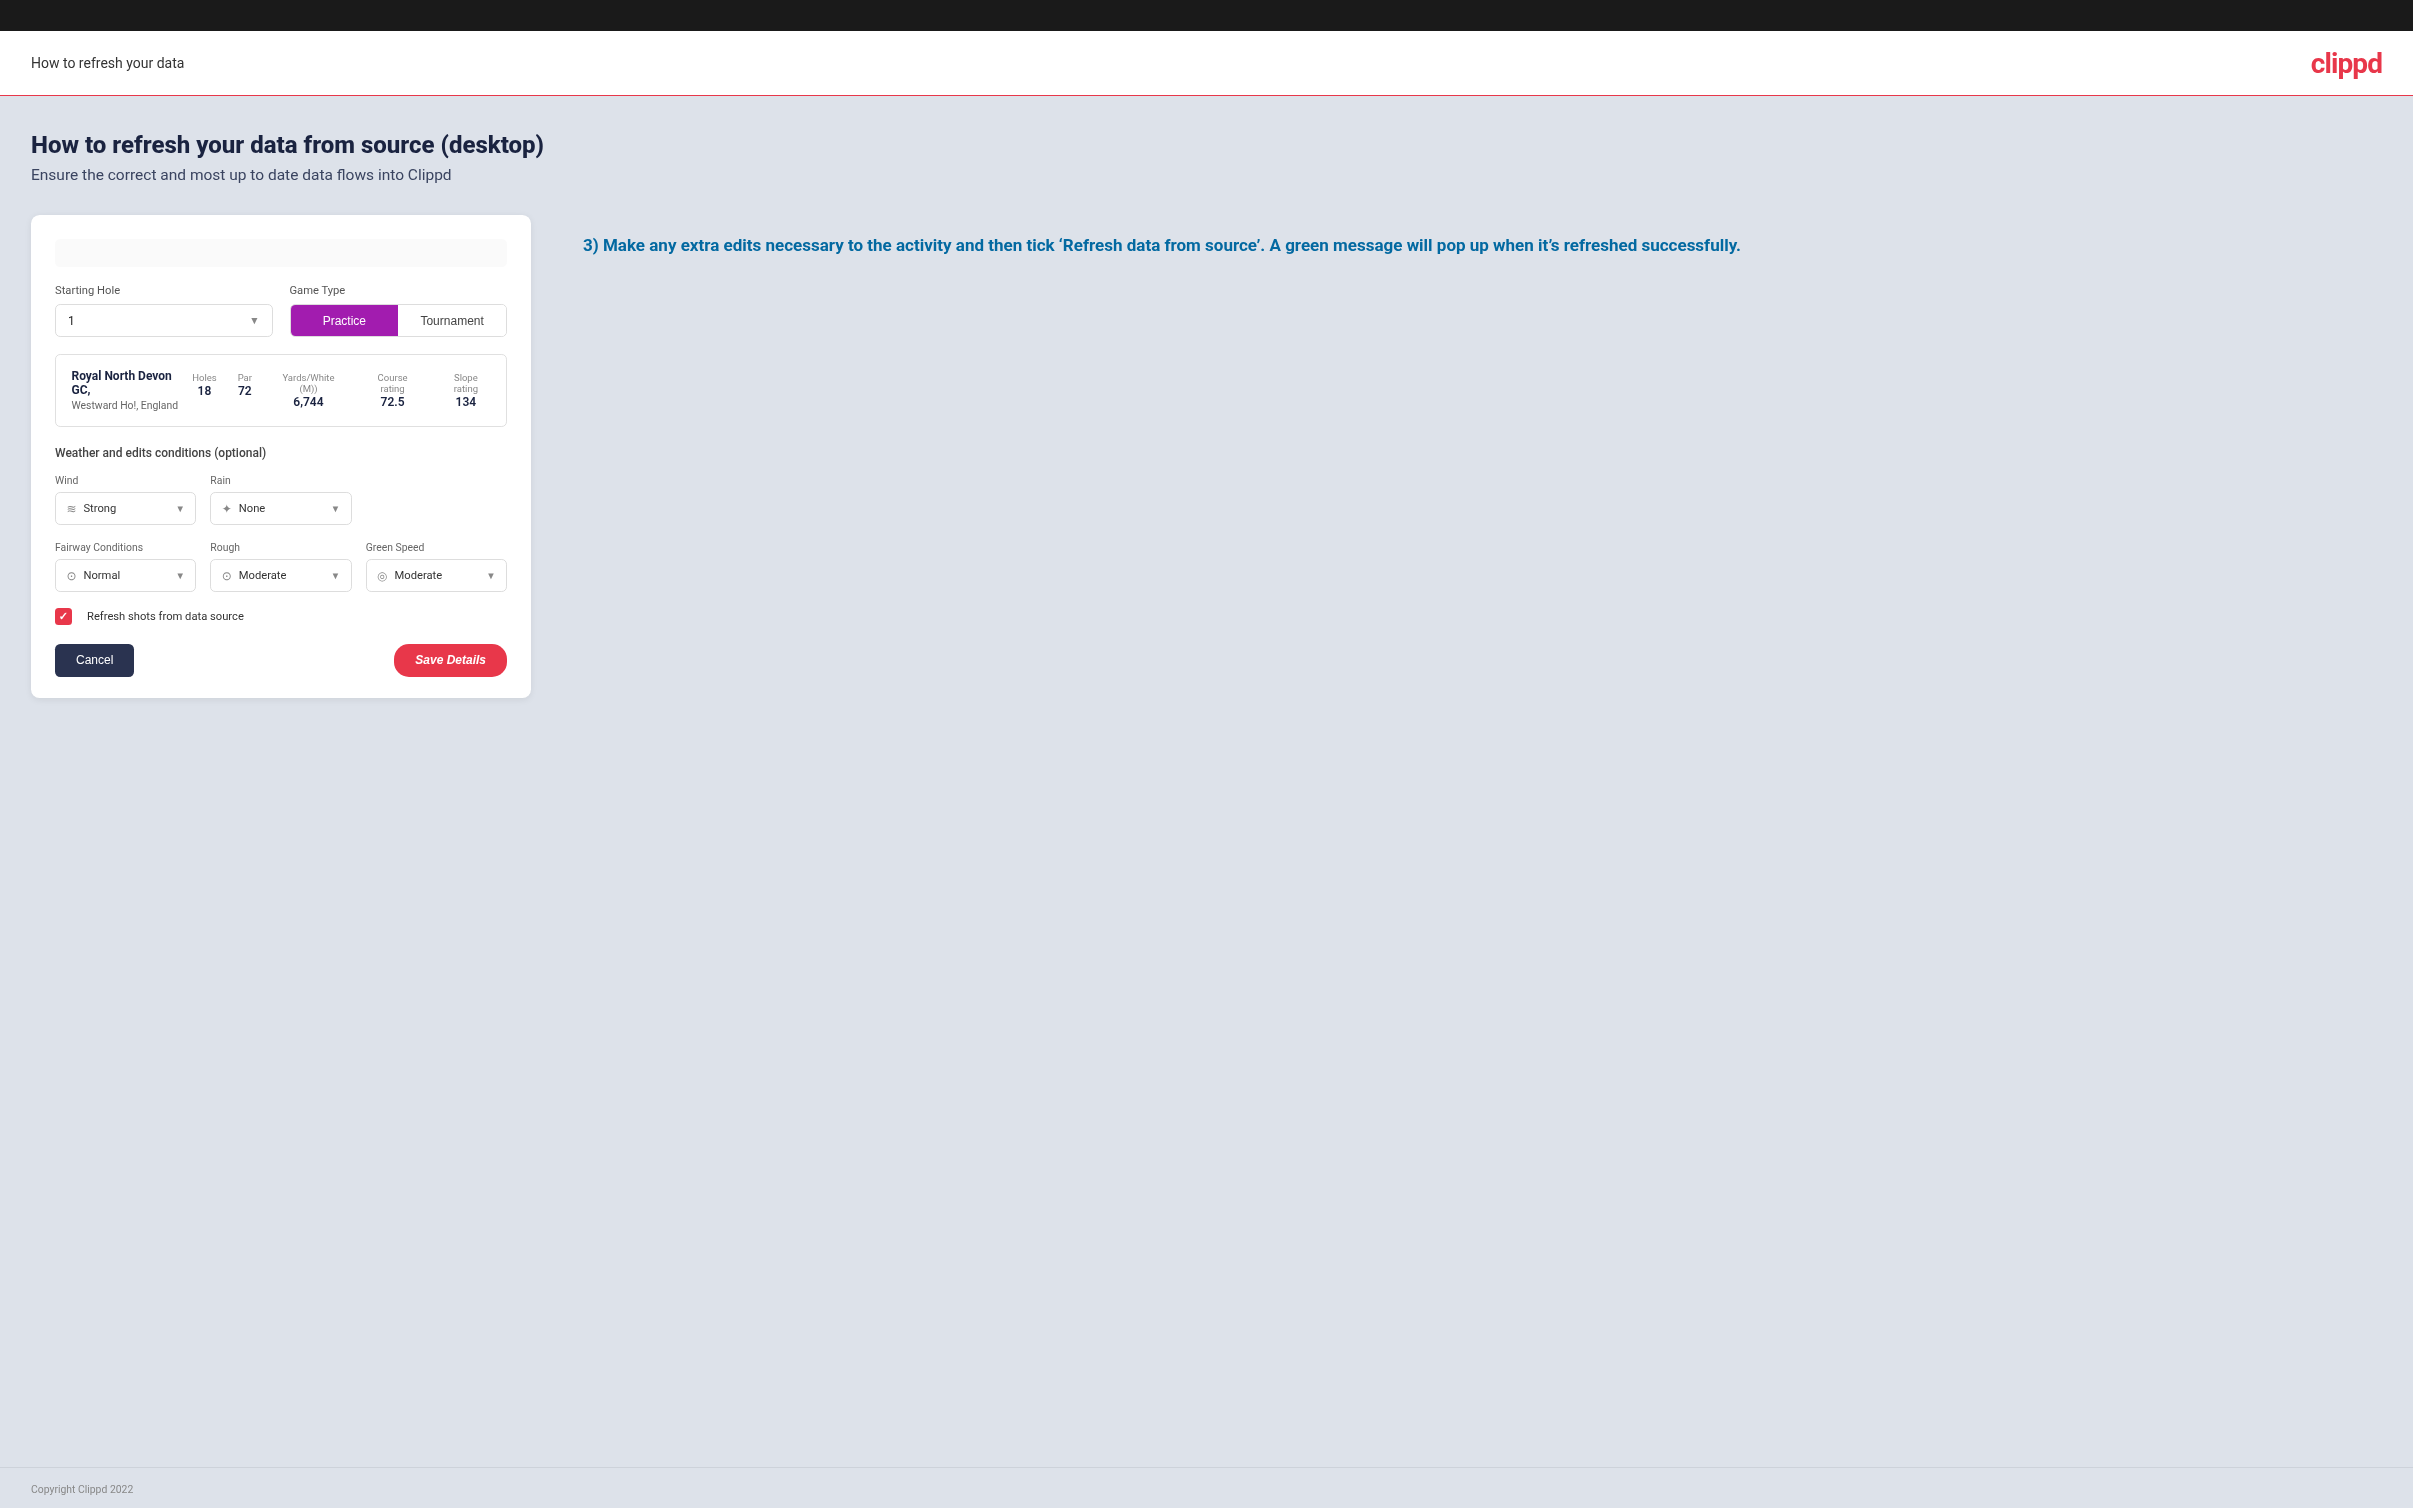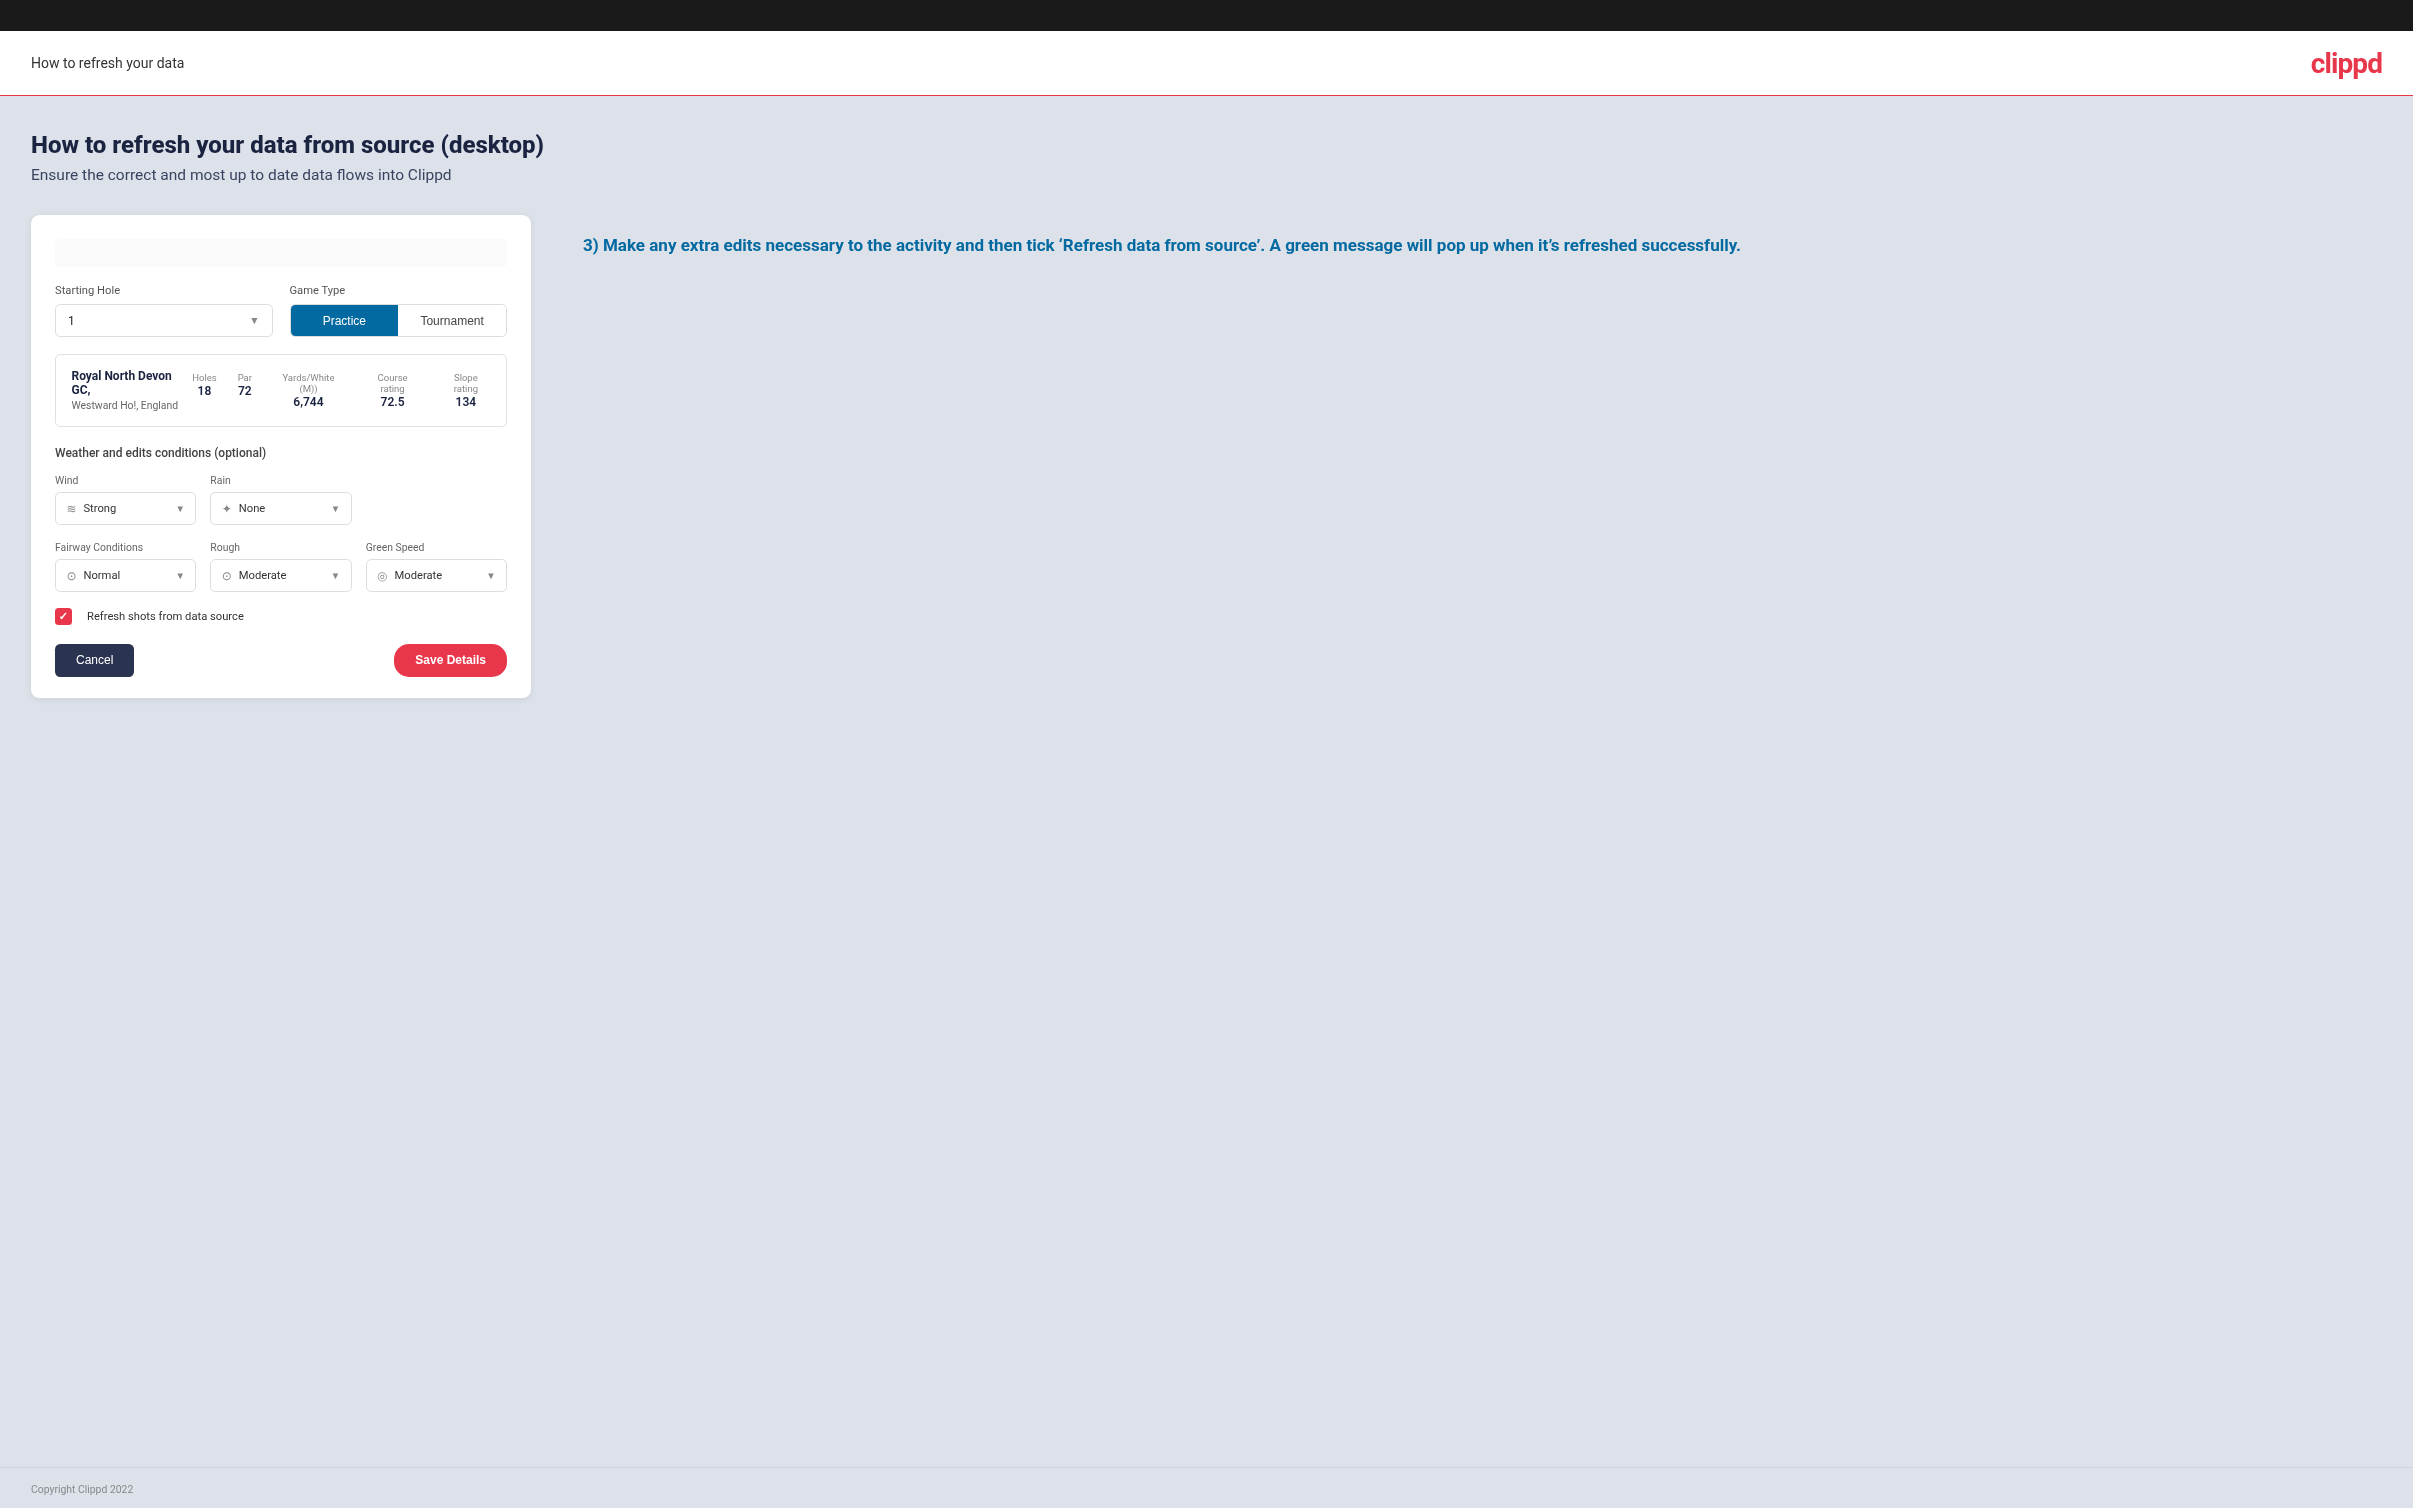--- a/index.html
+++ b/index.html
@@ -113,21 +113,21 @@
     }
     .toggle-btn {
       flex: 1;
       padding: 8.6px 12px;
       border: none;
       font-size: 12px;
       cursor: pointer;
       font-weight: 500;
     }
     .toggle-btn.active {
-      background: #0369a1;
+      background: #a21caf;
       color: #fff;
     }
     .toggle-btn.inactive {
       background: #fff;
       color: #444;
     }
     .course-info-box {
       border: 0.9px solid #e0e0e0;
       border-radius: 5.2px;
       padding: 14px 15.5px;
@@ -251,20 +251,21 @@
     }
     .save-btn {
       background: #e8374a;
       color: #fff;
       border: none;
       border-radius: 15px;
       padding: 9.5px 21px;
       font-size: 12px;
       cursor: pointer;
       font-weight: 600;
+      font-style: italic;
     }
     .side-text {
       flex: 1;
       padding-top: 17px;
     }
     .side-text p {
       font-size: 17px;
       color: #0369a1;
       line-height: 1.55;
       font-weight: bold;

